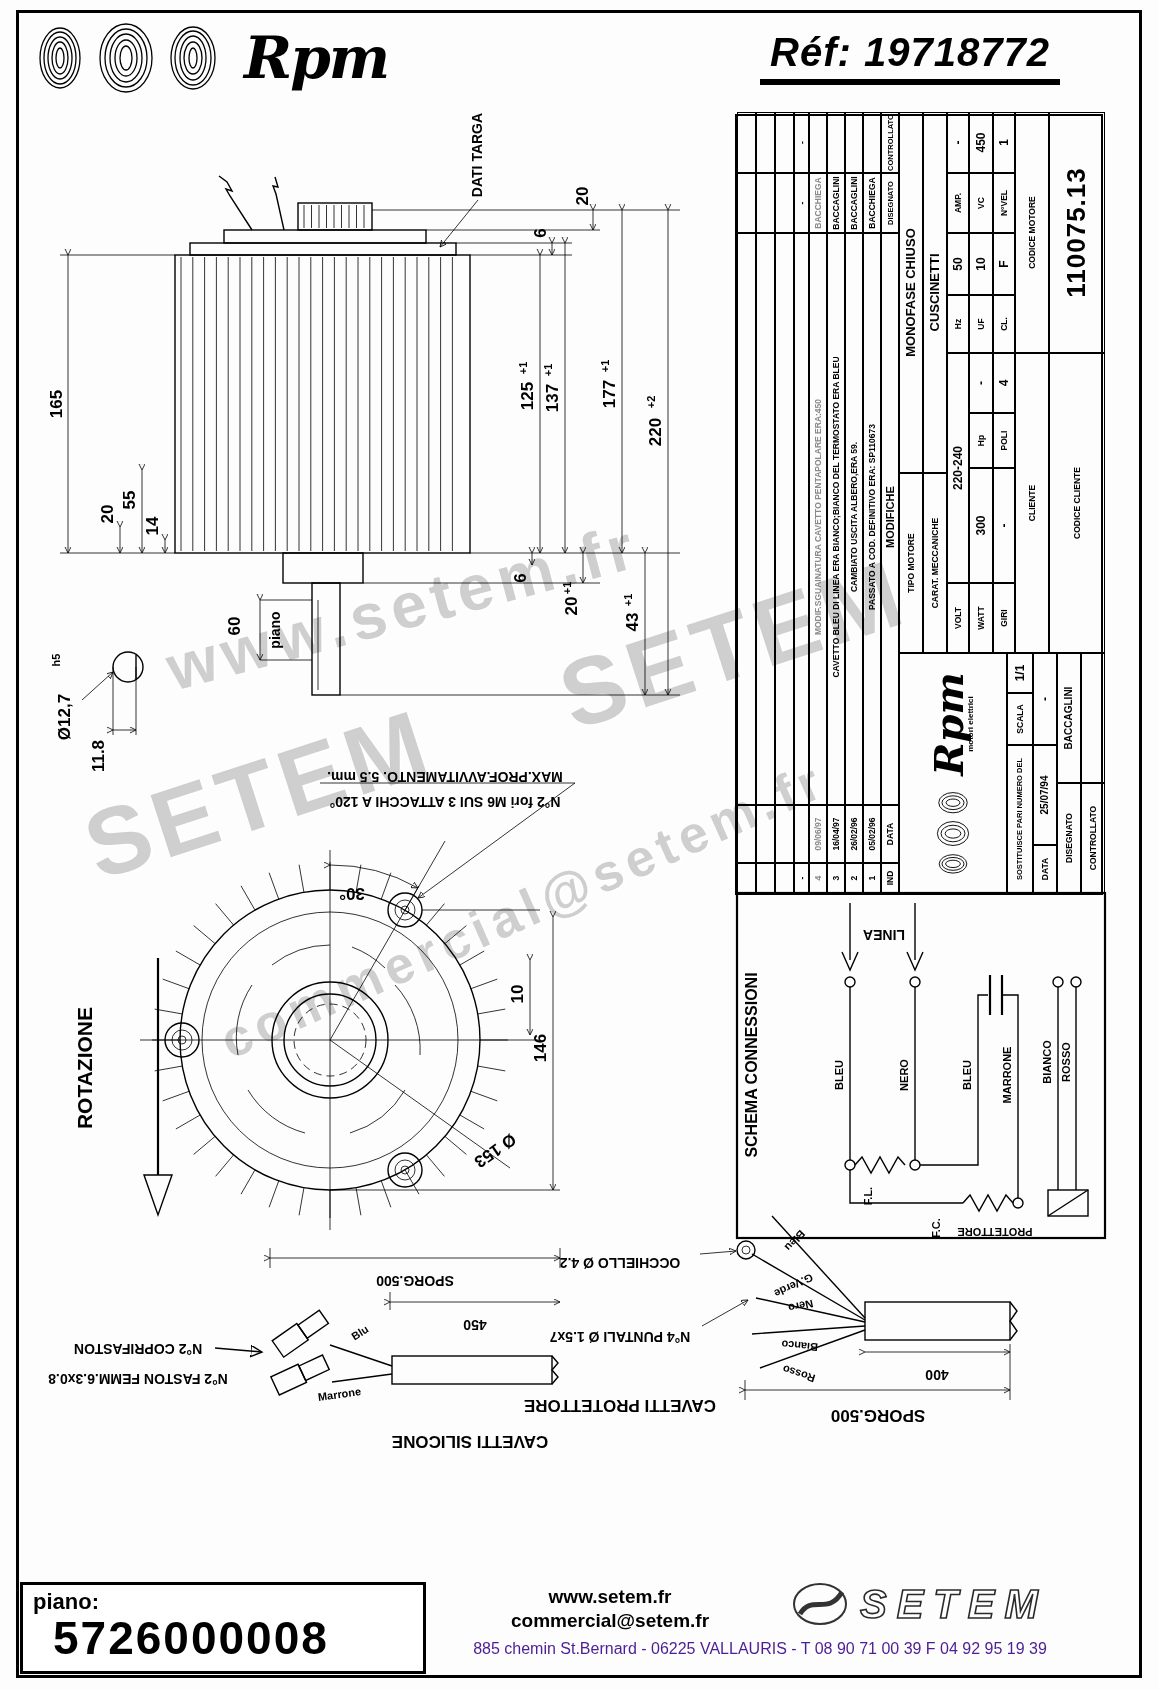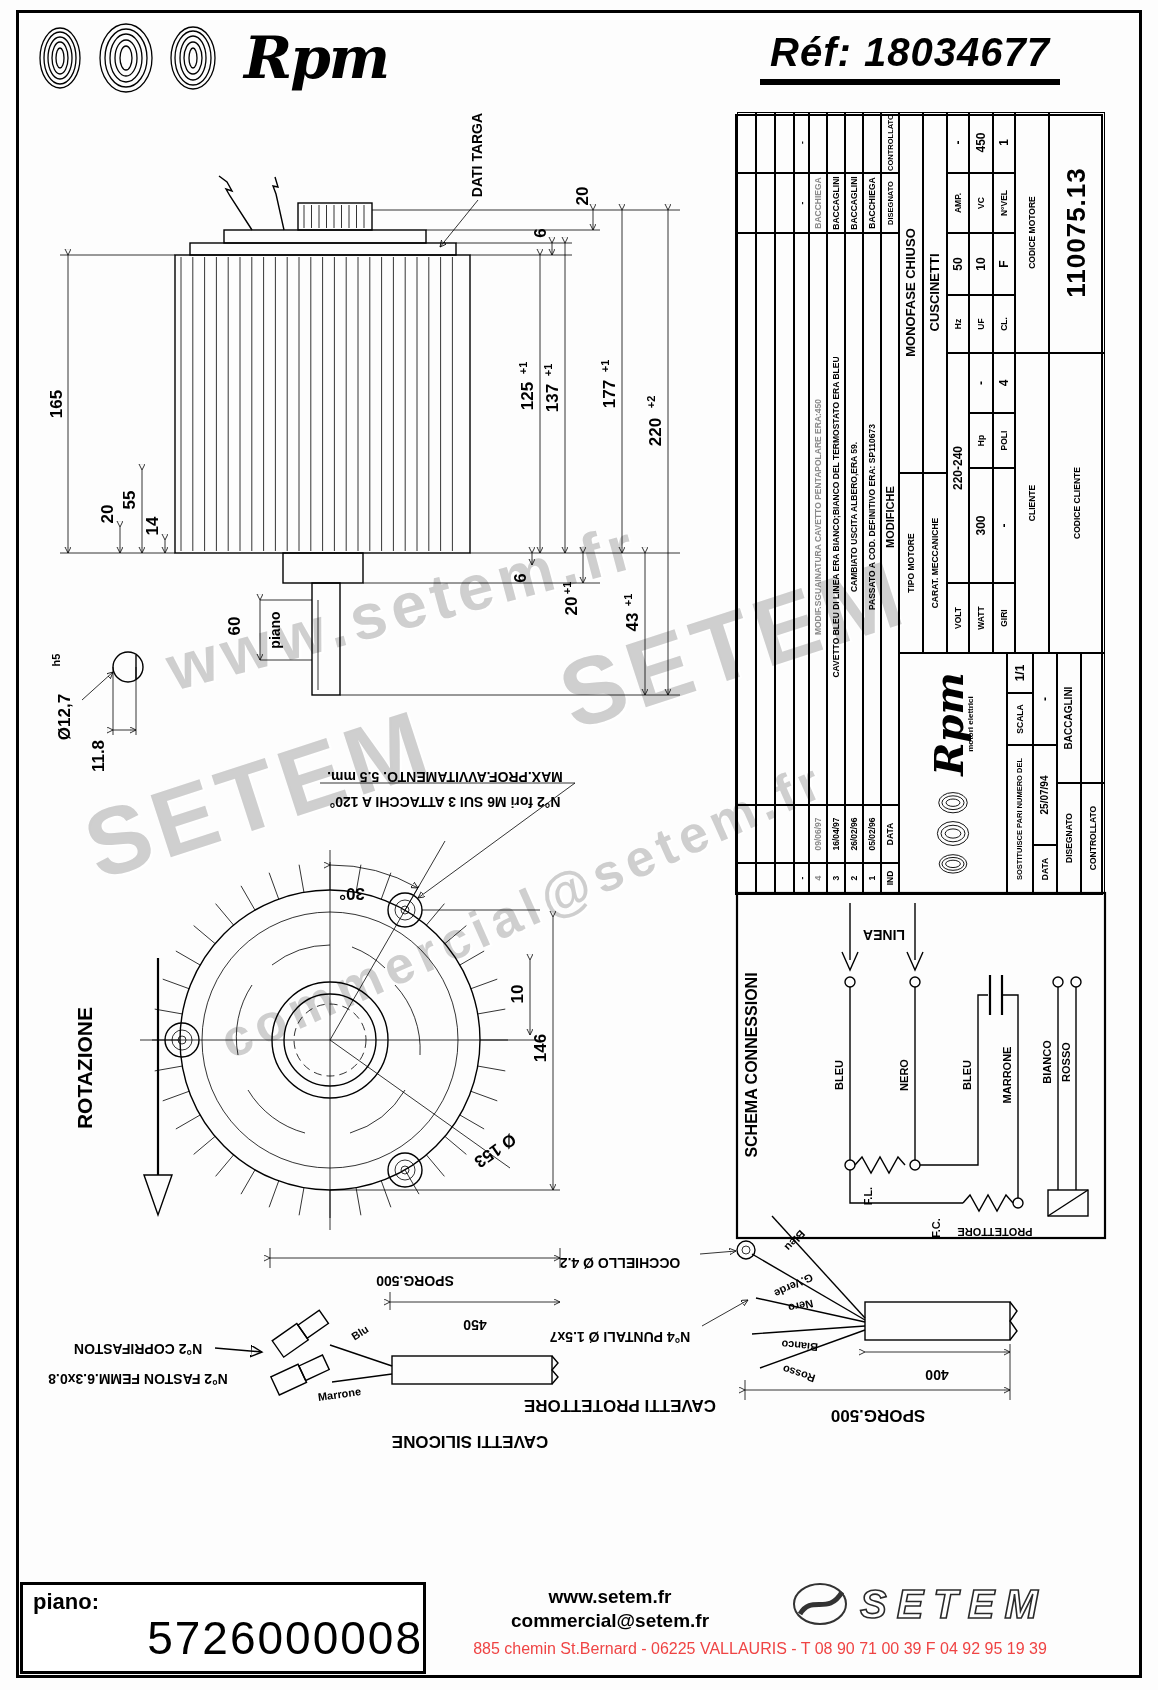--- a/index.html
+++ b/index.html
@@ -36,24 +36,24 @@
   .big{font-size:13px;}
   .huge{font-size:26px;letter-spacing:1px;}
   .rev-row{position:absolute;left:0;width:781px;display:flex;box-sizing:border-box;}
   .rev-row>div{box-sizing:border-box;border:1px solid #000;font-weight:bold;font-size:8.5px;display:flex;
                align-items:center;justify-content:center;overflow:hidden;white-space:nowrap;}
   .ri{width:30px;}.rd{width:58px;}.rt{width:572px;justify-content:flex-start;padding-left:4px;}.rb{width:60px;}.rc{width:61px;}
   .grayrow{color:#8a8a8a;}
   
   #code-box{position:absolute;left:20px;top:1582px;width:400px;height:86px;border:3px solid #000;z-index:3;background:#fff;}
   #code-box .k{position:absolute;left:10px;top:4px;font-weight:bold;font-size:22px;}
-  #code-box .v{position:absolute;left:0;top:26px;width:100%;text-align:right;font-weight:normal;font-size:46px;letter-spacing:2px;}
+  #code-box .v{position:absolute;left:0;top:26px;width:100%;text-align:left;font-weight:bold;font-size:46px;letter-spacing:2px;padding-left:30px;}
   #site{position:absolute;left:470px;top:1586px;width:280px;text-align:center;font-weight:bold;font-size:19px;z-index:3;}
   #mail{position:absolute;left:470px;top:1610px;width:280px;text-align:center;font-weight:bold;font-size:19px;z-index:3;}
-  #addr{position:absolute;left:440px;top:1640px;width:640px;text-align:center;font-size:16px;z-index:3;color:#ef4444;}
+  #addr{position:absolute;left:440px;top:1640px;width:640px;text-align:center;font-size:16px;z-index:3;color:#4c1d95;}
   #setem-logo{position:absolute;left:790px;top:1576px;z-index:3;}
 </style>
 </head>
 <body>
 
 <div id="page">
   <div id="frame"></div>
 
   <div class="wm" style="left:160px;top:570px;font-size:64px;transform:rotate(-15deg);">www.setem.fr</div>
   <div class="wm" style="left:80px;top:740px;font-size:95px;transform:rotate(-18deg);">SETEM</div>
@@ -77,21 +77,21 @@
           <ellipse cx="155" cy="36" rx="18" ry="27"></ellipse>
           <ellipse cx="155" cy="36" rx="13" ry="22"></ellipse>
           <ellipse cx="155" cy="36" rx="9" ry="16"></ellipse>
           <ellipse cx="155" cy="36" rx="4" ry="10"></ellipse>
       </g>
     </svg>
     <span class="rpm-word">Rpm</span>
   </div>
   <div id="hdr-ref">
     <span>Réf:</span>
-    <span>18034677</span>
+    <span>19718772</span>
   </div>
 
   <svg id="draw" width="1158" height="1690" viewBox="0 0 1158 1690">
     <defs>
       <marker id="ar" markerWidth="10" markerHeight="10" refX="8" refY="4" orient="auto">
         <path d="M0 0 L8 4 L0 8 z" fill="#000" stroke="none"></path>
       </marker>
     </defs>
 
     <g>

